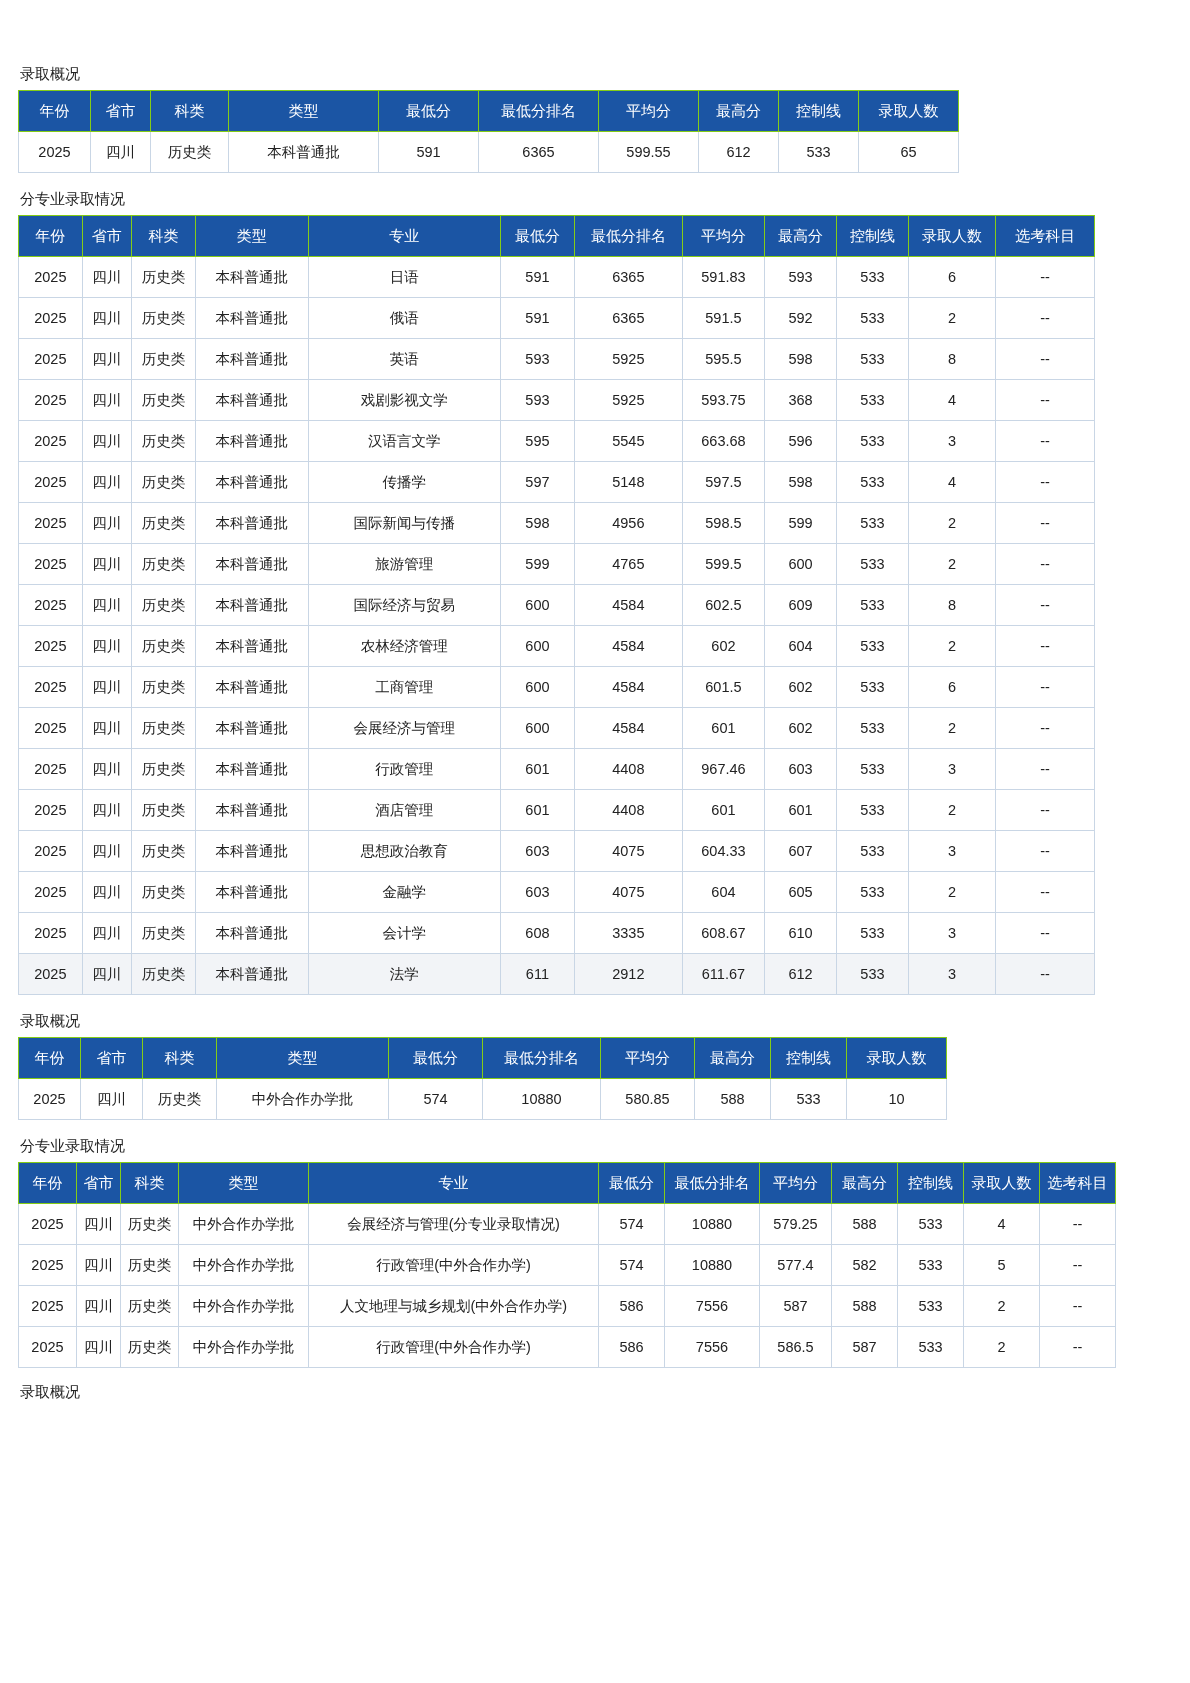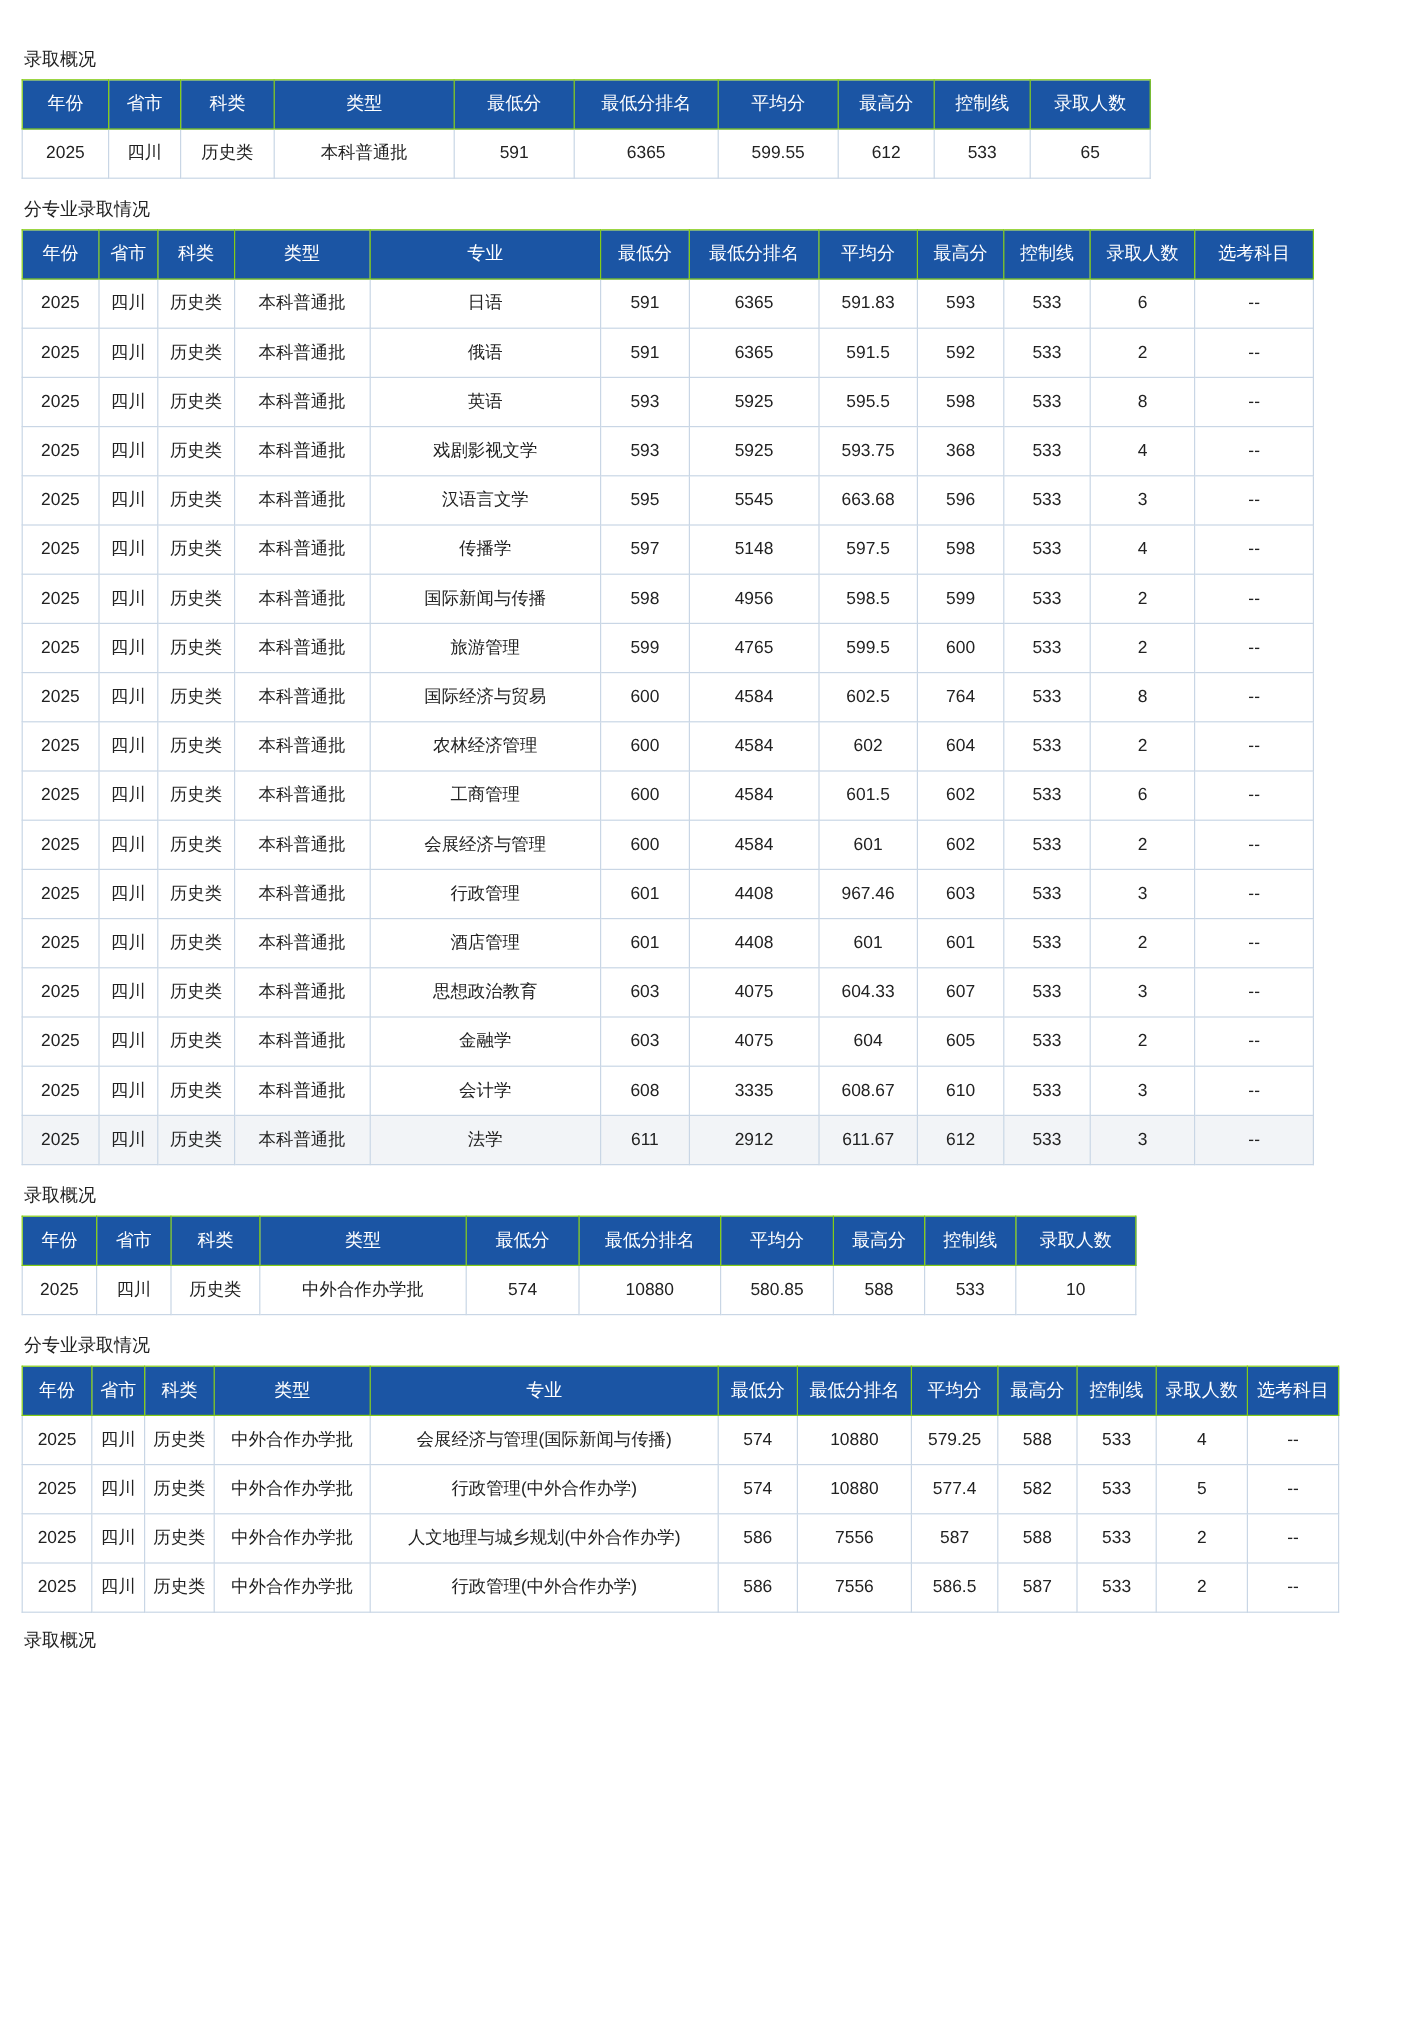--- a/index.html
+++ b/index.html
@@ -9,21 +9,21 @@
   }
   body {
     width: 1190px;
     font-family: "Liberation Sans", "DejaVu Sans", sans-serif;
     color: #222;
     -webkit-font-smoothing: antialiased;
   }
   .page {
     width: 1190px;
     box-sizing: border-box;
-    padding: 40px 18px 18px 18px;
+    padding: 64px 18px 18px 18px;
   }
   .section-caption {
     font-size: 15px;
     color: #222;
     margin: 0 0 6px 2px;
     line-height: 20px;
   }
   table {
     border-collapse: collapse;
     table-layout: fixed;
@@ -259,21 +259,21 @@
           </tr>
           <tr>
             <td>2025</td>
             <td>四川</td>
             <td>历史类</td>
             <td>本科普通批</td>
             <td>国际经济与贸易</td>
             <td>600</td>
             <td>4584</td>
             <td>602.5</td>
-            <td>764</td>
+            <td>609</td>
             <td>533</td>
             <td>8</td>
             <td>--</td>
           </tr>
           <tr>
             <td>2025</td>
             <td>四川</td>
             <td>历史类</td>
             <td>本科普通批</td>
             <td>农林经济管理</td>
@@ -485,21 +485,21 @@
             <th>录取人数</th>
             <th>选考科目</th>
           </tr>
       </thead>
       <tbody id="det2-body">
           <tr>
             <td>2025</td>
             <td>四川</td>
             <td>历史类</td>
             <td>中外合作办学批</td>
-            <td>会展经济与管理(国际新闻与传播)</td>
+            <td>会展经济与管理(分专业录取情况)</td>
             <td>574</td>
             <td>10880</td>
             <td>579.25</td>
             <td>588</td>
             <td>533</td>
             <td>4</td>
             <td>--</td>
           </tr>
           <tr>
             <td>2025</td>

